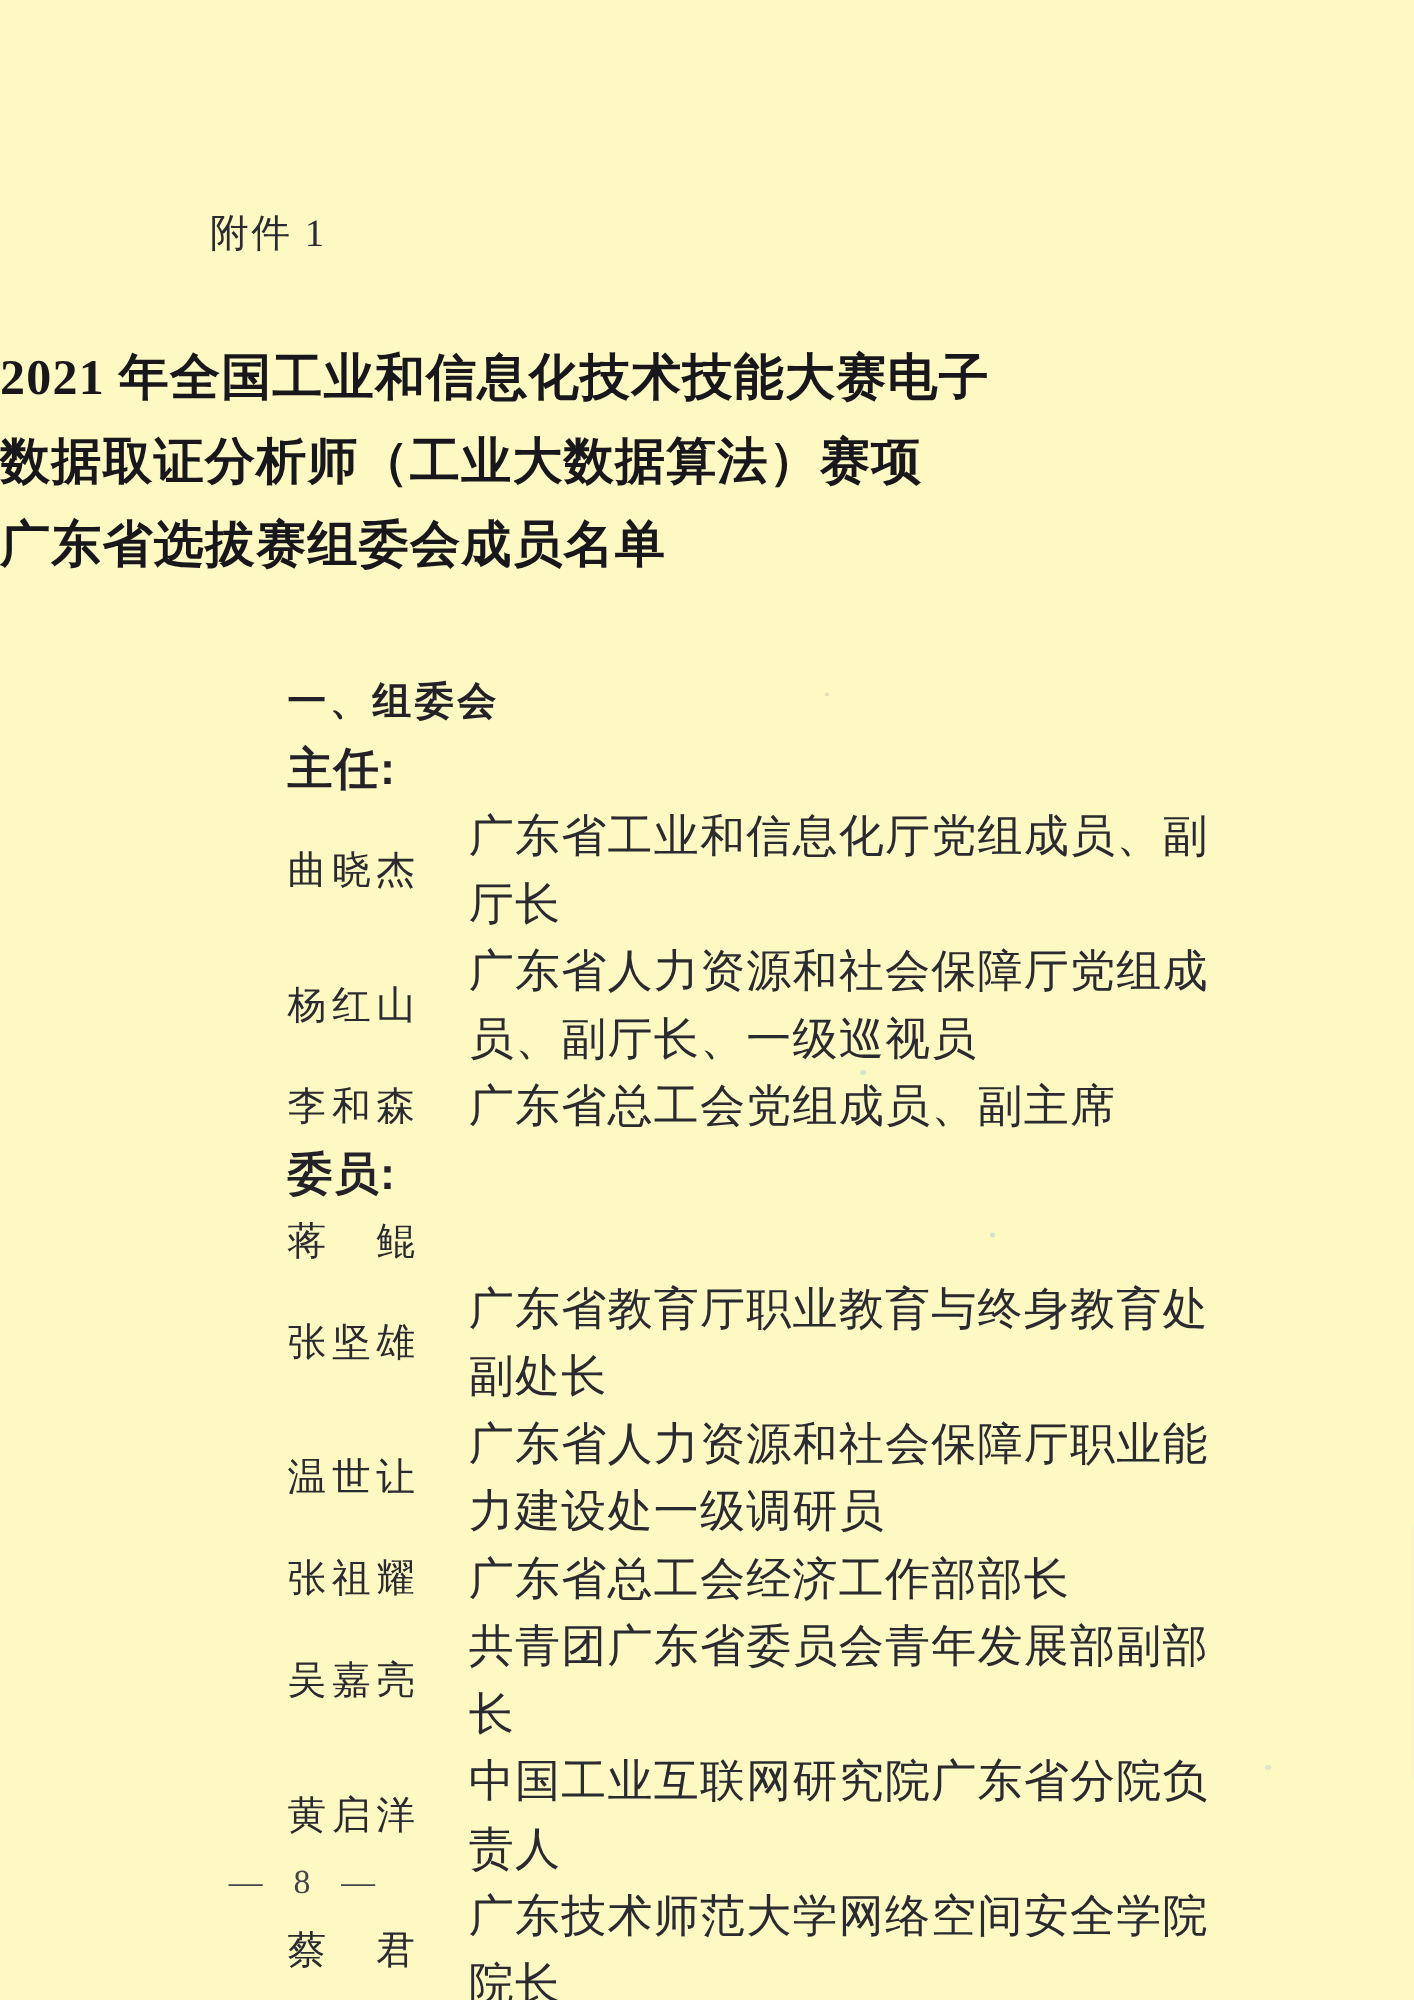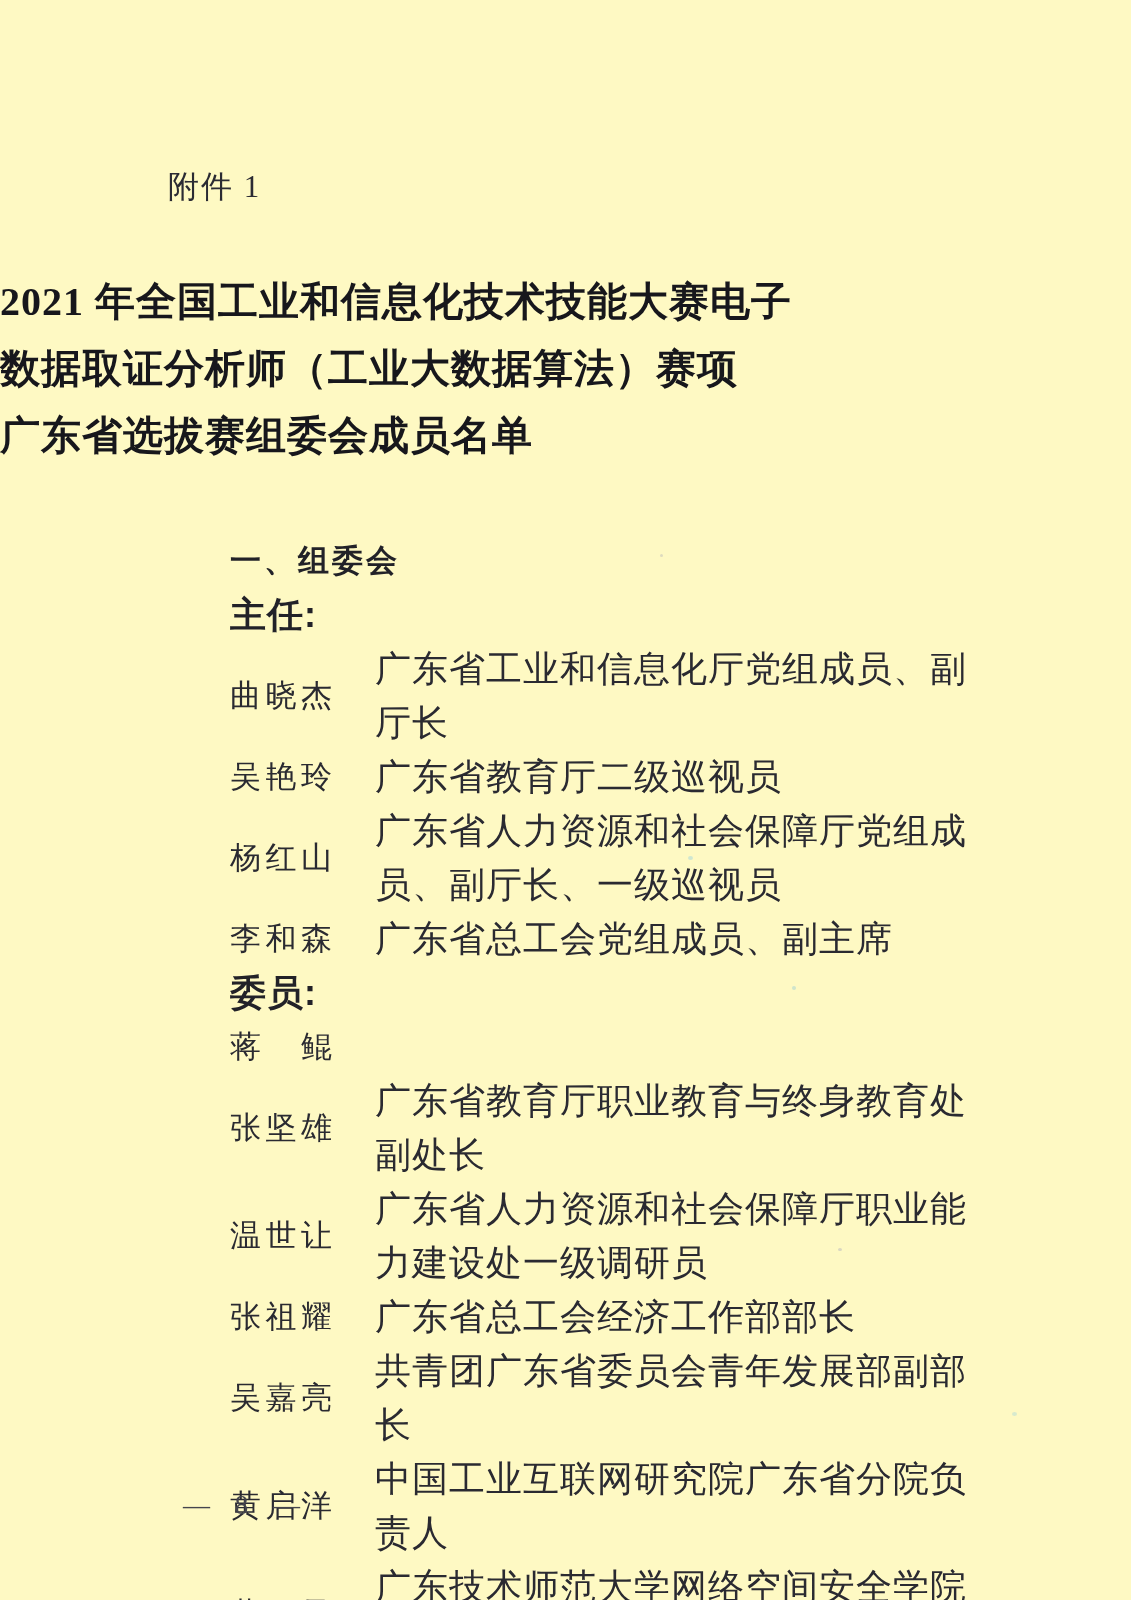--- a/index.html
+++ b/index.html
@@ -117,24 +117,20 @@
 
     <div class="section-heading">一、组委会</div>
 
     <div class="role-label">主任:</div>
 
     <div class="member-row">
       <span class="member-name">曲晓杰</span>
       <span class="member-title">广东省工业和信息化厅党组成员、副厅长</span>
     </div>
     <div class="member-row">
-      <span class="member-name">吴艳玲</span>
-      <span class="member-title">广东省教育厅二级巡视员</span>
-    </div>
-    <div class="member-row">
       <span class="member-name">杨红山</span>
       <span class="member-title">广东省人力资源和社会保障厅党组成员、副厅长、一级巡视员</span>
     </div>
     <div class="member-row">
       <span class="member-name">李和森</span>
       <span class="member-title">广东省总工会党组成员、副主席</span>
     </div>
 
     <div class="role-label">委员:</div>
 

